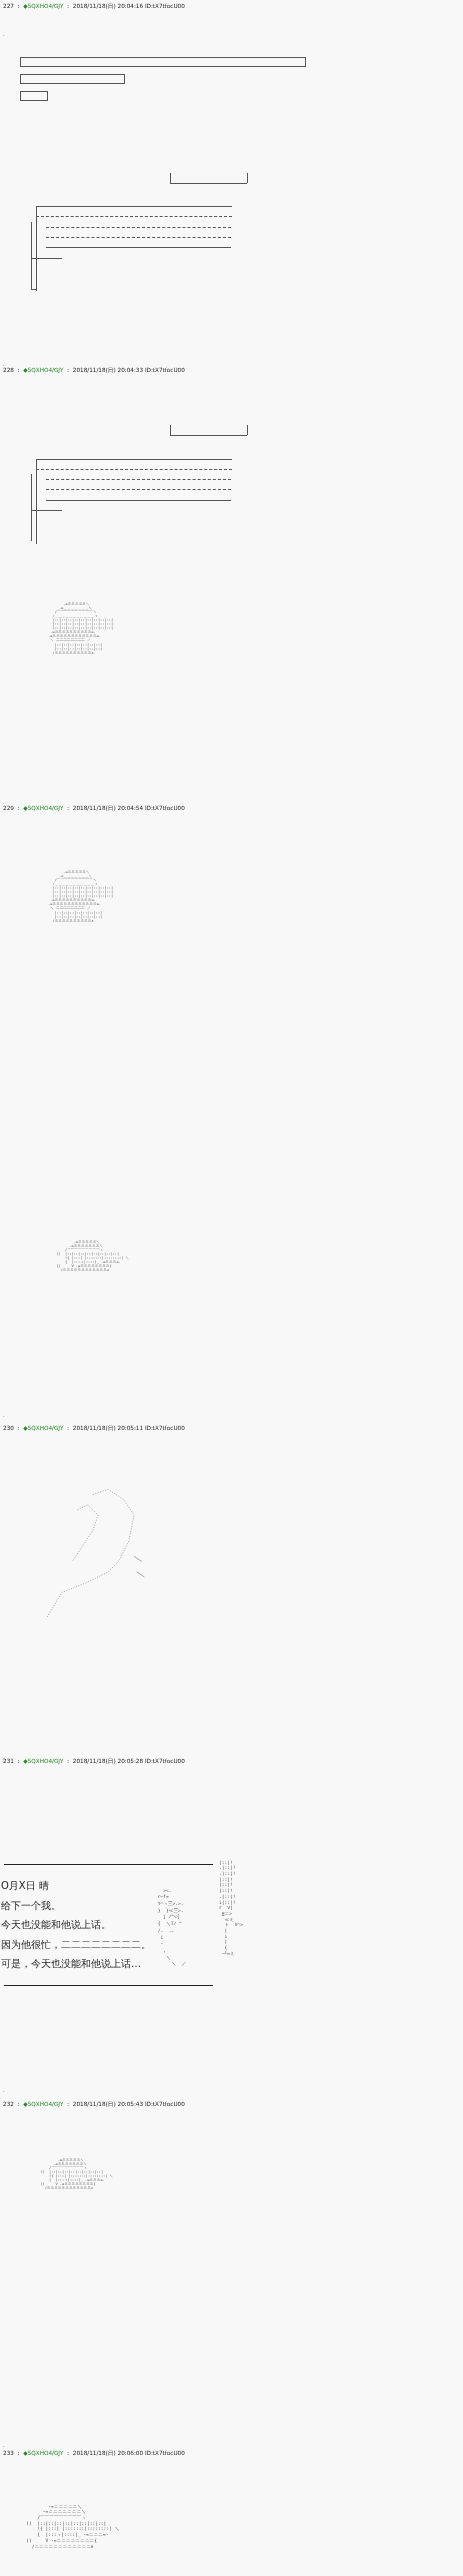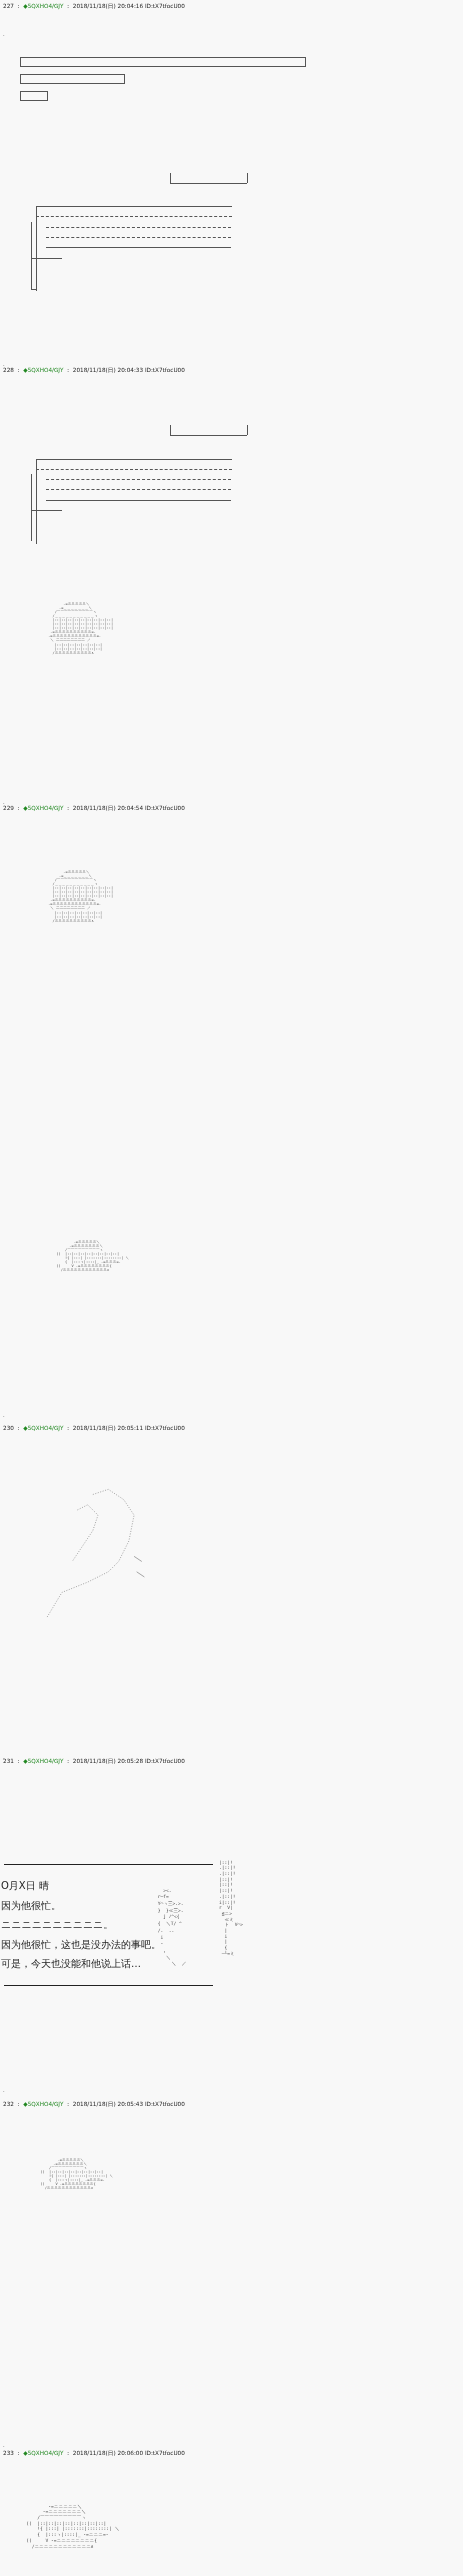--- a/index.html
+++ b/index.html
@@ -145,23 +145,23 @@
     <span>：</span>
     <span class="trip">◆5QXHO4/GJY</span>
     <span>：</span>
     <span>2018/11/18(日) 20:05:28</span>
     <span>ID:tX7tfocU00</span>
   </div>
 </div>
 <div class="hline" style="left:3.6px;top:1864px;width:209px;border-top-color:#222;"></div>
 <div class="diary" style="top:1876px;">
   <div>O月X日 晴</div>
-  <div>因为他很忙。</div>
-  <div>ニニニニニニニニニニ。</div>
-  <div>因为他很忙，这也是没办法的事吧。</div>
+  <div>给下一个我。</div>
+  <div>今天也没能和他说上话。</div>
+  <div>因为他很忙，二二二二二二二二。</div>
   <div>可是，今天也没能和他说上话…</div>
 </div>
 <div class="hline" style="left:3.6px;top:1985px;width:209px;border-top-color:#222;"></div>
 <pre class="aa" style="left:219px;top:1855px;font-size:4.6px;line-height:5.7px;">|::|!
 .|::|!
 .|::|!
 |::|!
 |::|!
 |::|!
 .|::|!

